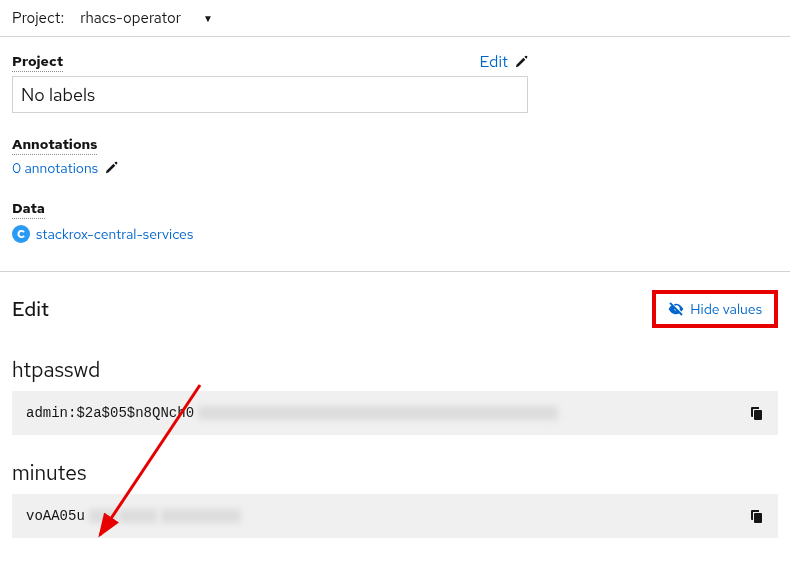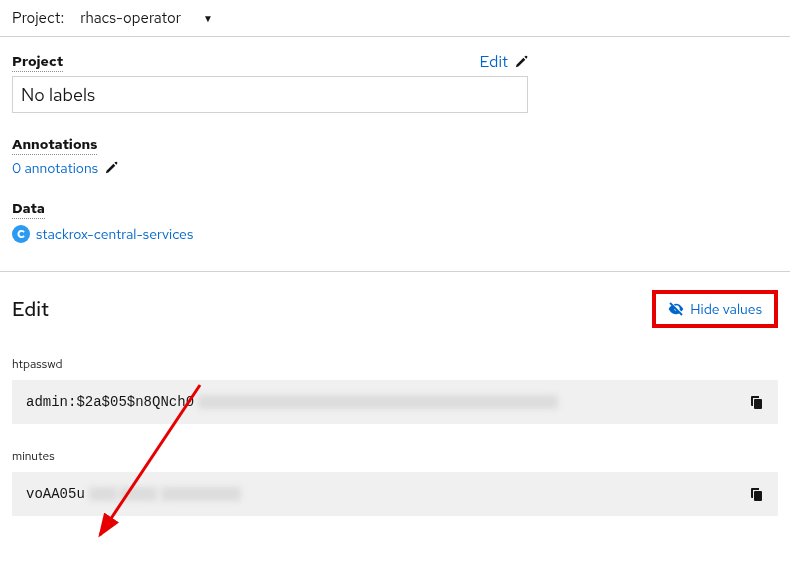--- a/index.html
+++ b/index.html
@@ -106,21 +106,21 @@
   .hide-values {
     border: 4px solid #e60000;
     padding: 6px 12px;
     display: inline-flex;
     align-items: center;
     gap: 6px;
     color: #0066cc;
     cursor: pointer;
     font-size: 14px;
   }
-  .key-name { font-weight: 400; font-size: 12px; margin-bottom: 8px; }
+  .key-name { font-weight: 400; font-size: 21px; margin-bottom: 8px; }
   .value-box {
     background: #f0f0f0;
     padding: 14px 14px;
     font-family: "Courier New", monospace;
     font-size: 14px;
     display: flex;
     justify-content: space-between;
     align-items: center;
     margin-bottom: 24px;
   }

